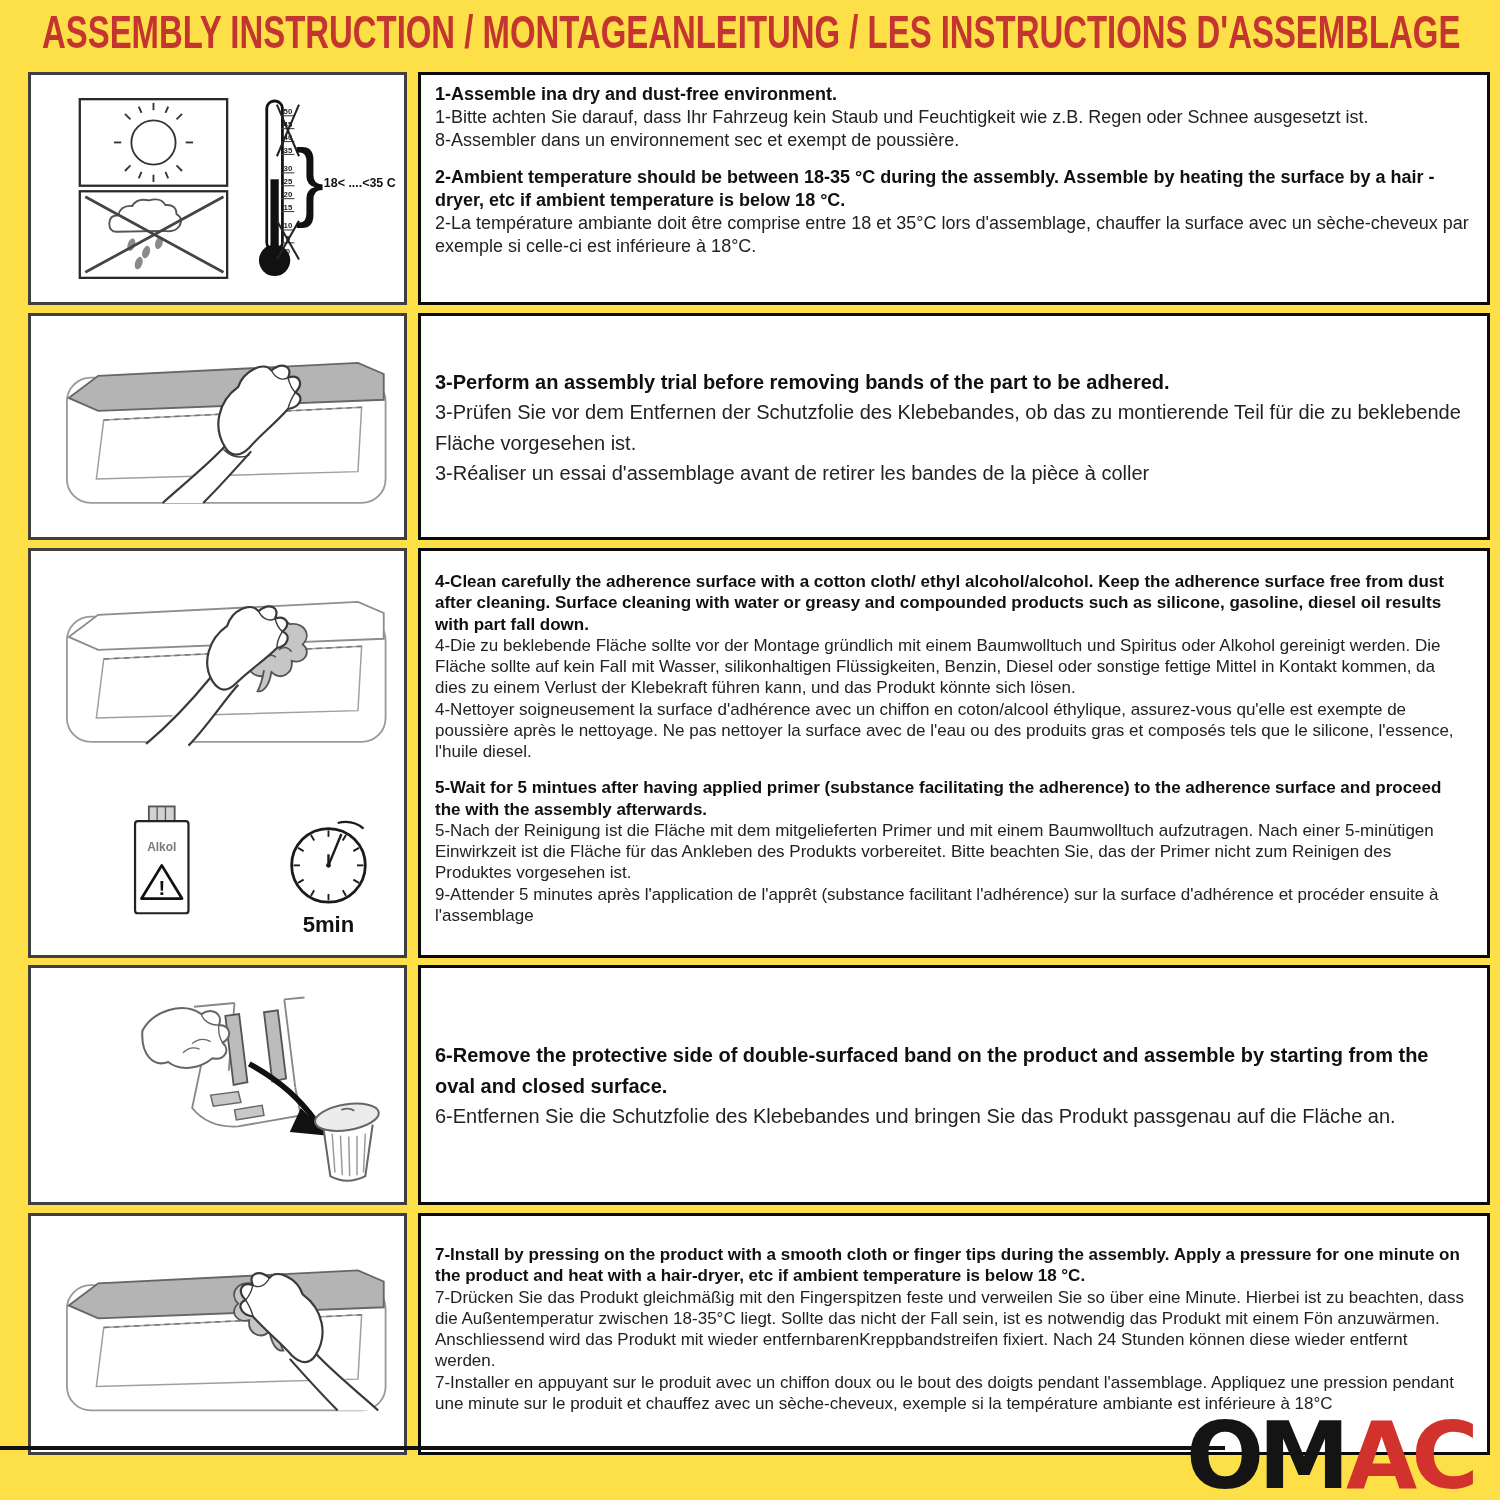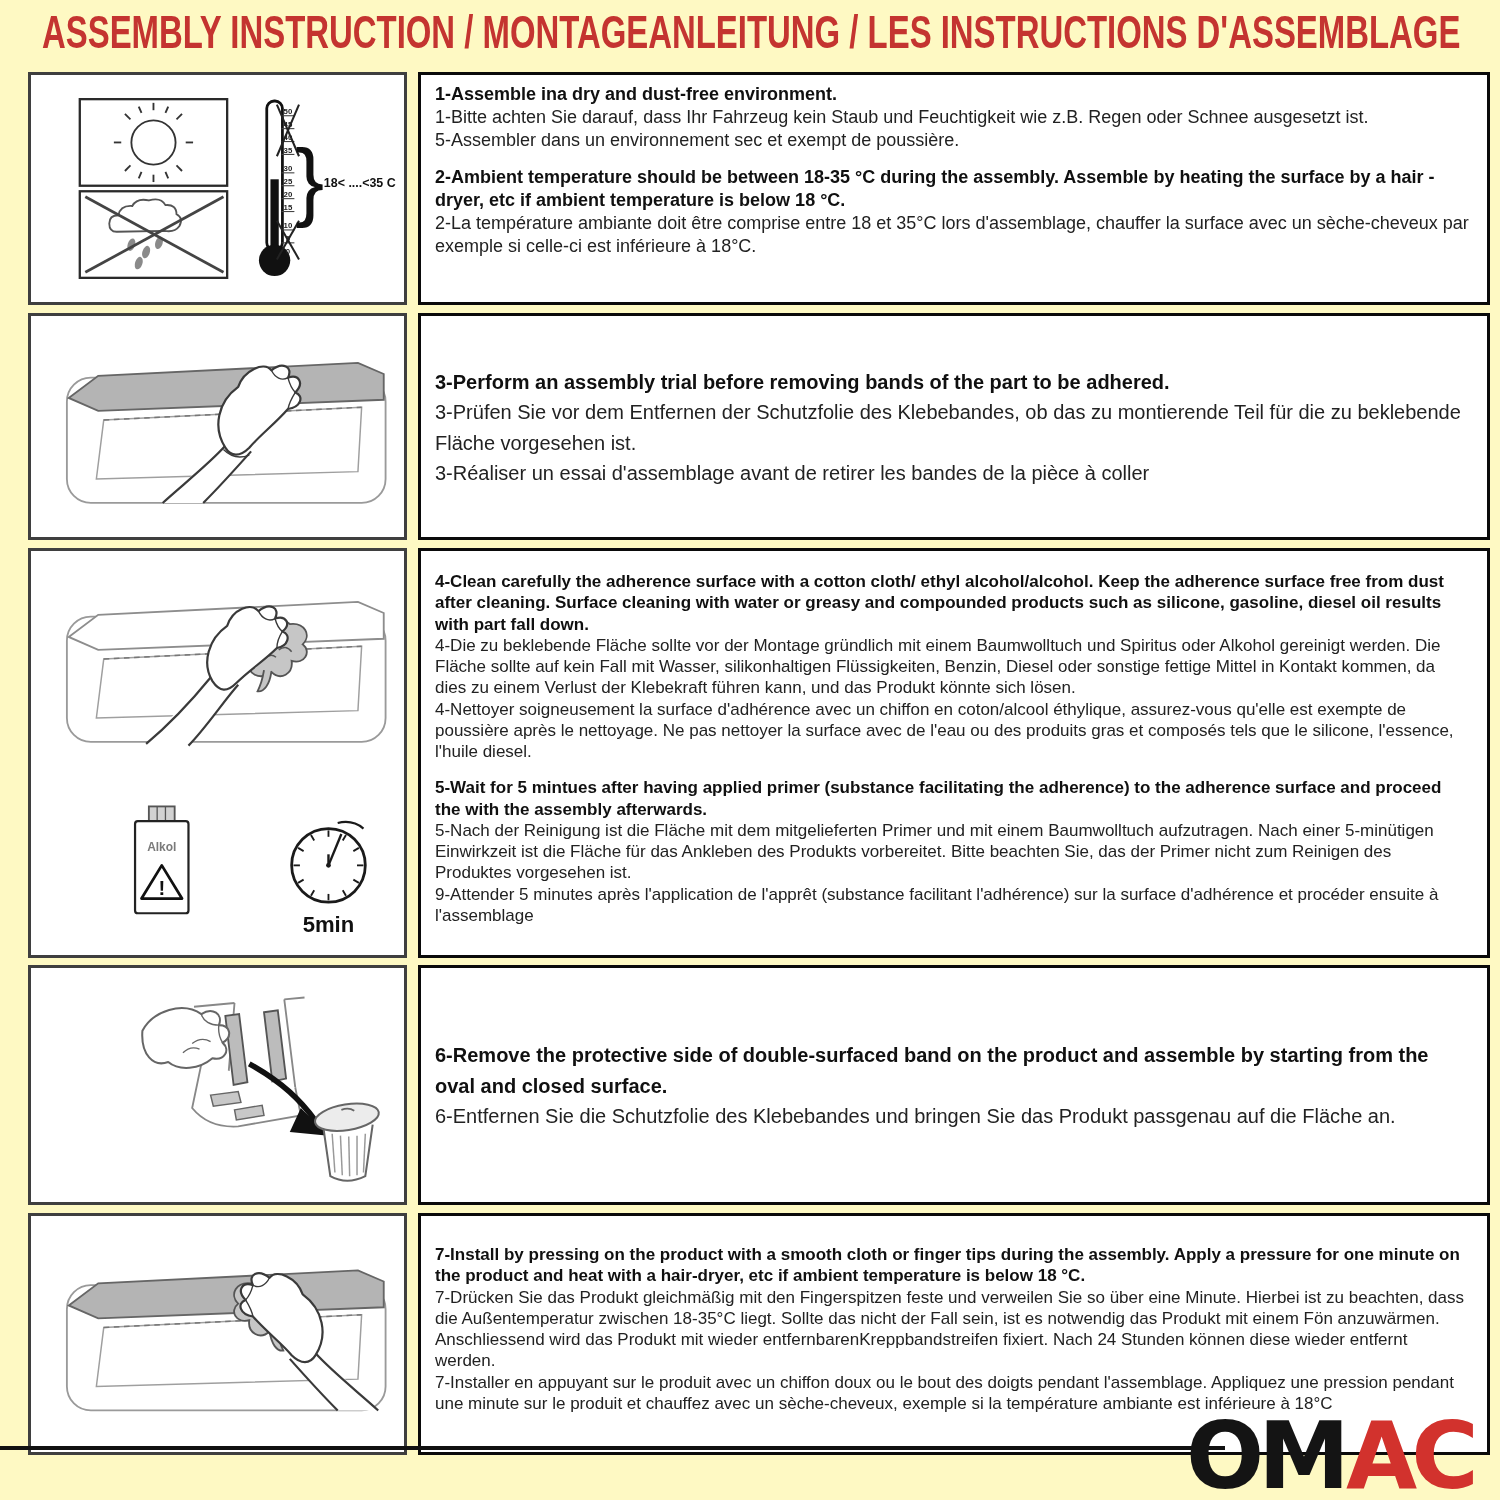--- a/index.html
+++ b/index.html
@@ -1,16 +1,16 @@
 <!DOCTYPE html>
 <html><head>
 <meta charset="utf-8">
 <style>
   html,body{margin:0;padding:0;background:#fff;}
-  .page{position:relative;width:1500px;height:1500px;background:#fef9c3;overflow:hidden;
+  .page{position:relative;width:1500px;height:1500px;background:#fde047;overflow:hidden;
         font-family:"Liberation Sans",sans-serif;color:#1c1c1c;}
   .title{position:absolute;left:42px;top:4px;font-size:47px;font-weight:700;color:#c43430;
          white-space:nowrap;transform:scaleX(.70);transform-origin:left top;letter-spacing:0px;}
   .imgbox{position:absolute;left:28px;width:379px;border:3px solid #3f3f3f;background:#fff;box-sizing:border-box;padding-left:23px;}
   .txtbox{position:absolute;left:418px;width:1072px;border:3px solid #0a0a0a;background:#fff;
           box-sizing:border-box;padding:8px 18px 6px 14px;}
   .imgbox svg{display:block;width:100%;height:100%;}
   .step p{margin:0;}
   .en{font-weight:700;color:#101010;}
   .de,.fr{font-weight:400;color:#222;}
@@ -104,21 +104,21 @@
         </g>
         <text x="262" y="138" font-size="94" fill="#111">}</text>
         <text x="293" y="113" font-size="13.5" font-weight="700" fill="#111">18&lt; ....&lt;35 C</text>
       </g>
     </svg>
   </div>
   <div class="txtbox small-text r1">
     <div class="step">
       <p class="en">1-Assemble ina dry and dust-free environment.</p>
       <p class="de">1-Bitte achten Sie darauf, dass Ihr Fahrzeug kein Staub und Feuchtigkeit wie z.B. Regen oder Schnee ausgesetzt ist.</p>
-      <p class="fr">5-Assembler dans un environnement sec et exempt de poussière.</p>
+      <p class="fr">8-Assembler dans un environnement sec et exempt de poussière.</p>
     </div>
     <div class="gap"></div>
     <div class="step">
       <p class="en">2-Ambient temperature should be between 18-35 °C  during the assembly. Assemble by heating the surface by a hair -dryer, etc if ambient temperature is below 18 °C.</p>
       <p class="fr">2-La température ambiante doit être comprise entre 18 et 35°C lors d'assemblage, chauffer la surface avec un sèche-cheveux par exemple si celle-ci est inférieure à 18°C.</p>
     </div>
   </div>
 
   <div class="imgbox r2">
     <svg viewBox="0 0 380 230">

